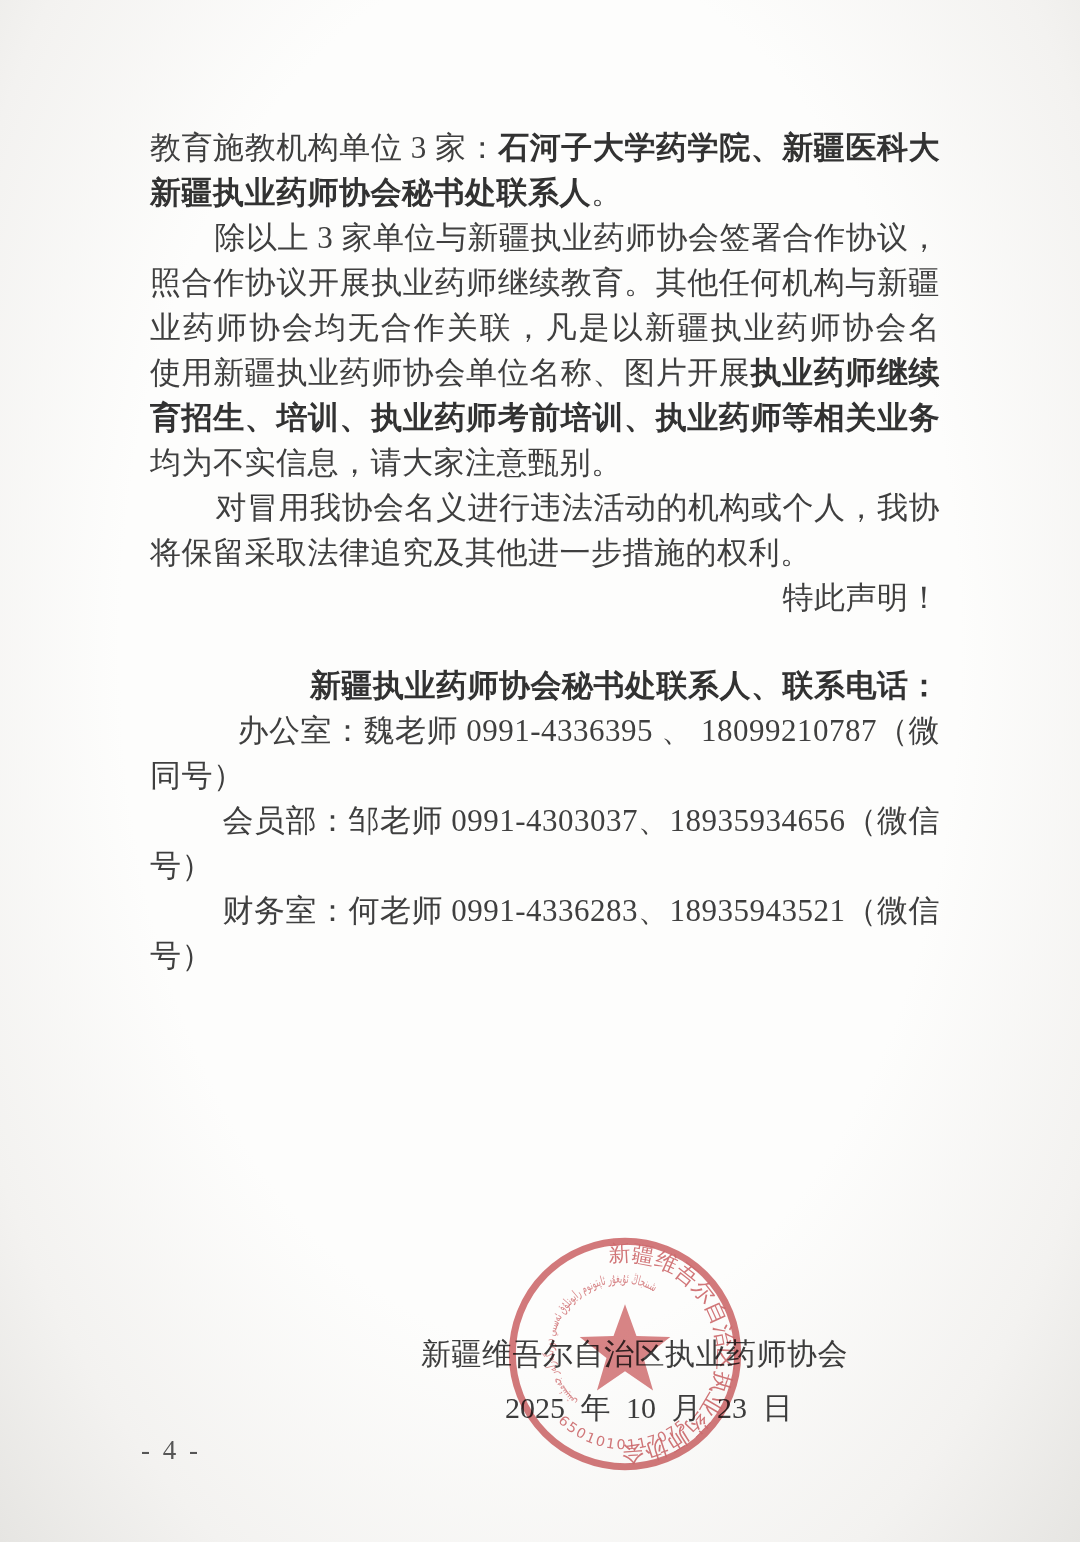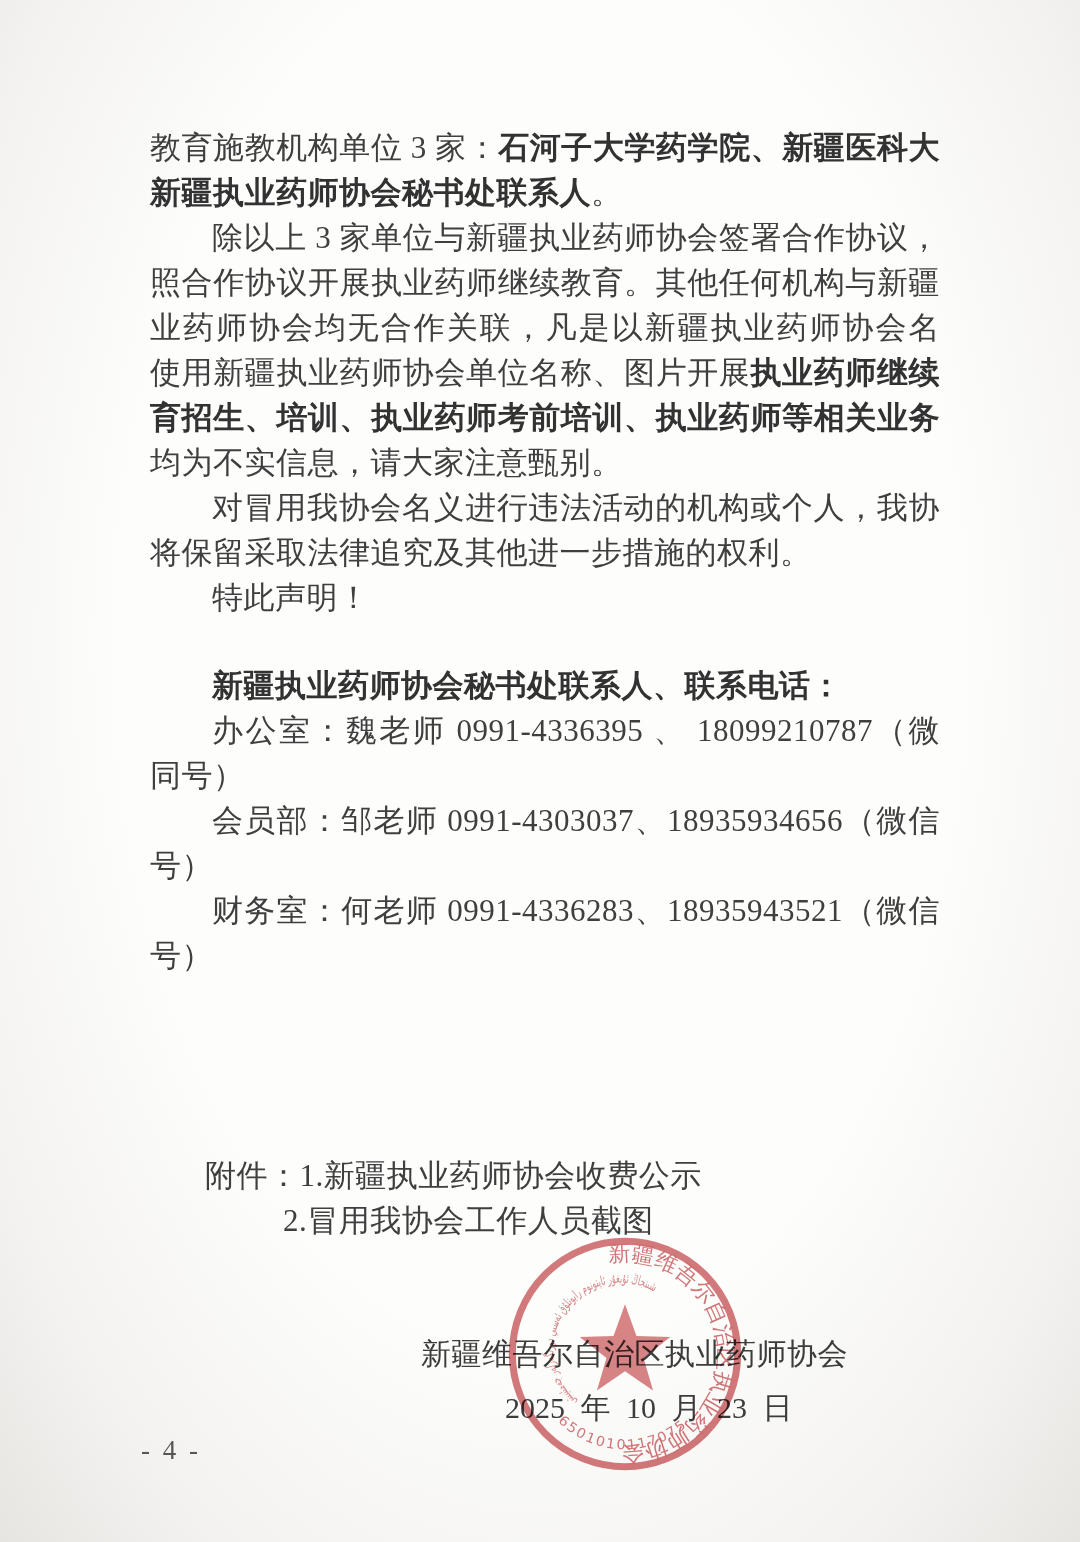--- a/index.html
+++ b/index.html
@@ -12,21 +12,21 @@
     position:relative;width:1080px;height:1542px;overflow:hidden;
     background:radial-gradient(ellipse at 50% 42%, #fdfdfc 55%, #f3f2f0 82%, #e6e5e2 100%);
     color:#3f3f3f;
   }
   .blk{position:absolute;left:150px;width:790px;}
   .ln{
     height:45px;line-height:45px;font-size:31px;
     letter-spacing:0.5px;white-space:nowrap;
   }
   .fill{text-align:justify;text-align-last:justify;white-space:normal;height:45px;overflow:hidden;}
-  .ind{padding-left:62px;}
+  .ind{padding-left:62px;text-align:right;}
   .b{font-weight:700;font-family:"Liberation Sans","DejaVu Sans",sans-serif;color:#323232;}
   .sig-org{
     position:absolute;left:421px;top:1331px;font-size:30px;letter-spacing:0.5px;
     line-height:45px;color:#3c3c3c;white-space:nowrap;
   }
   .sig-date{
     position:absolute;left:505px;top:1385px;font-size:30px;word-spacing:8px;
     line-height:45px;color:#3c3c3c;white-space:nowrap;
   }
   .pageno{
@@ -61,24 +61,20 @@
   <div class="blk" style="top:663px">
     <div class="ln ind"><span class="b">新疆执业药师协会秘书处联系人、联系电话：</span></div>
     <div class="ln fill ind"><span>办公室：魏老师 0991-4336395 、 18099210787（微信</span></div>
     <div class="ln"><span>同号）</span></div>
     <div class="ln fill ind"><span>会员部：邹老师 0991-4303037、18935934656（微信同</span></div>
     <div class="ln"><span>号）</span></div>
     <div class="ln fill ind"><span>财务室：何老师 0991-4336283、18935943521（微信同</span></div>
     <div class="ln"><span>号）</span></div>
   </div>
 
-  <div class="blk" style="top:1153px">
-    <div class="ln" style="padding-left:55px"><span>附件：1.新疆执业药师协会收费公示</span></div>
-    <div class="ln" style="padding-left:133px"><span>2.冒用我协会工作人员截图</span></div>
-  </div>
 
   <div class="sig-org">新疆维吾尔自治区执业药师协会</div>
   <div class="sig-date">2025 年 10 月 23 日</div>
 
   <svg class="seal" viewBox="0 0 240 240">
     <defs>
       <path id="arc-cn" d="M 105.1 35.3 A 86 86 0 1 1 112.5 205.7" fill="none"></path>
       <path id="arc-ug" d="M 76.2 163.8 A 62 62 0 1 1 159.9 72.5" fill="none"></path>
       <path id="arc-num" d="M 57.8 182.2 A 88 88 0 0 0 182.2 182.2" fill="none"></path>
     </defs>

